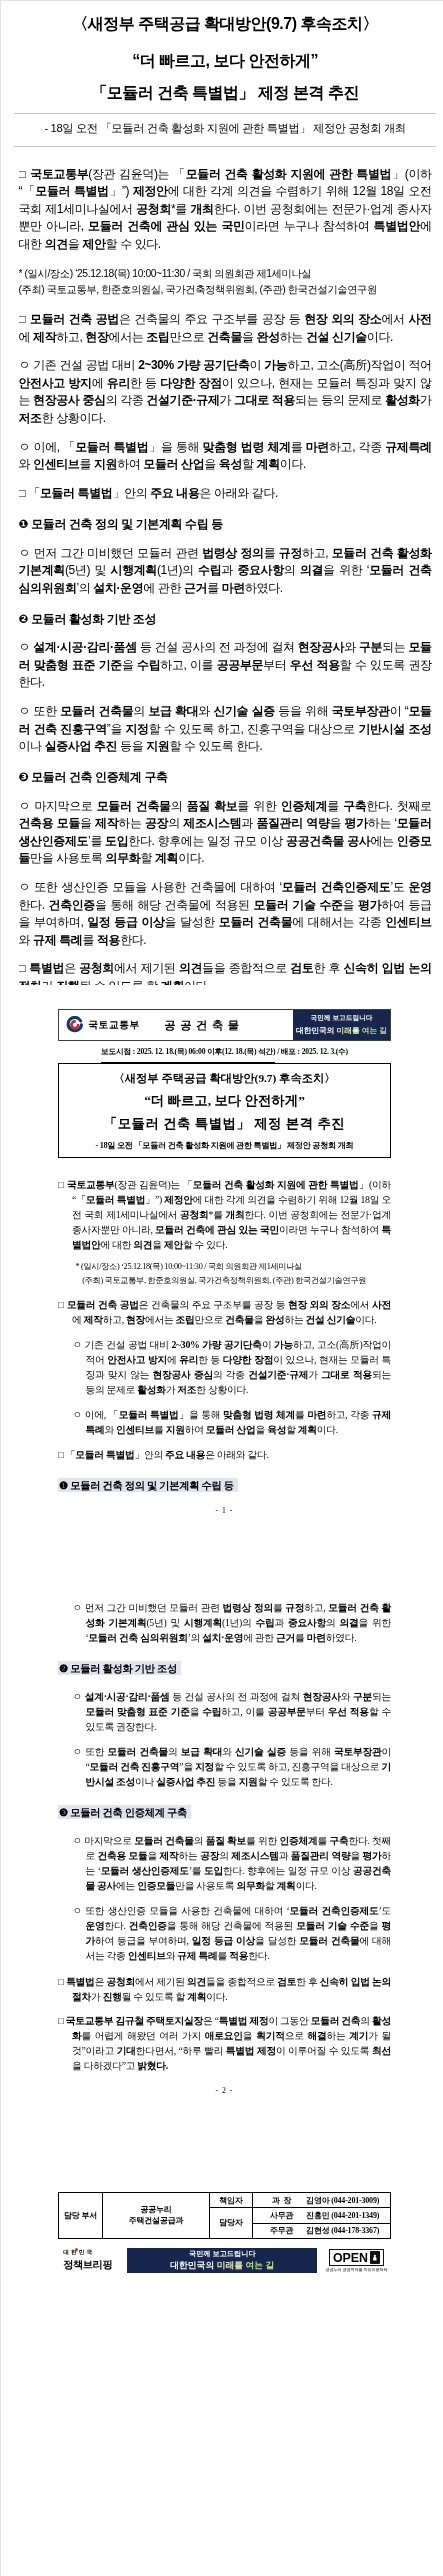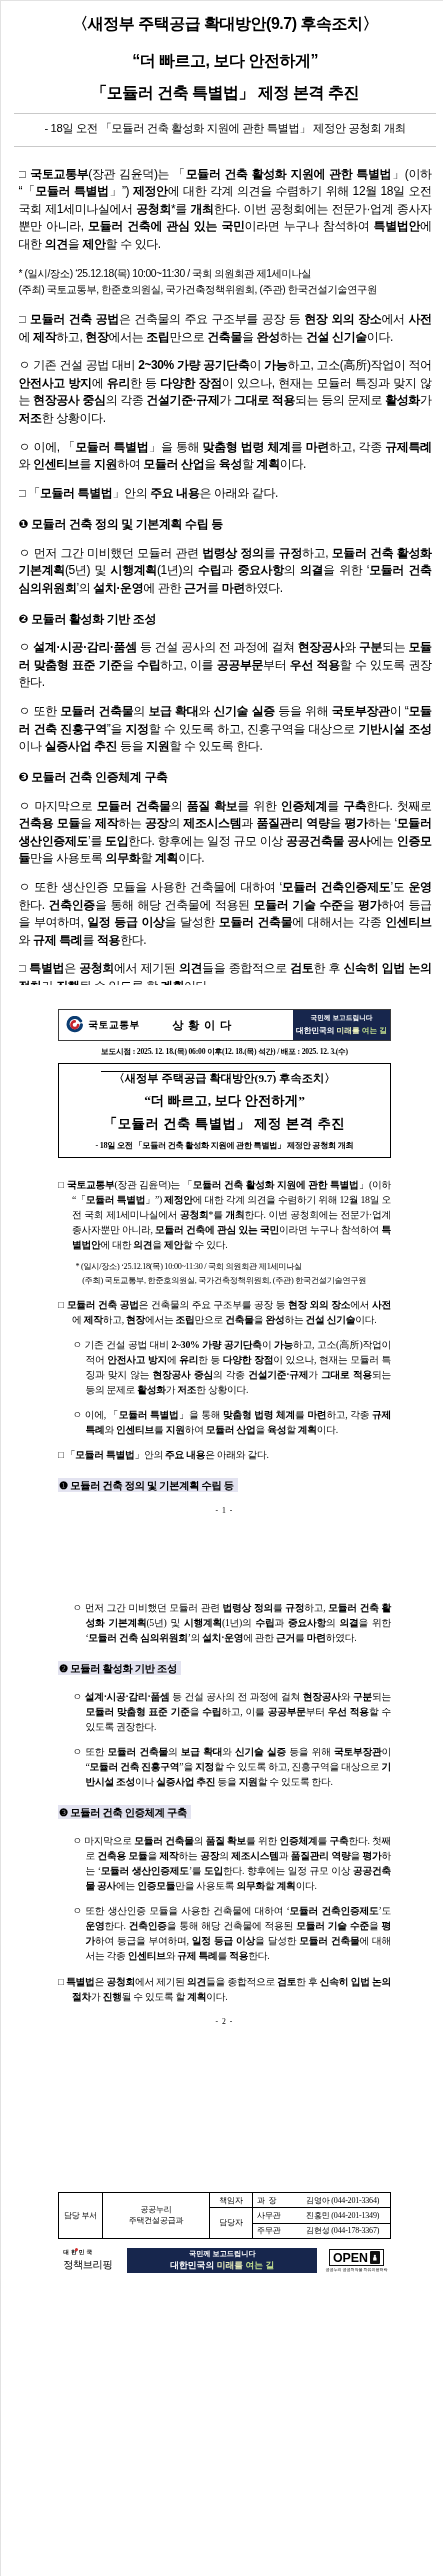--- a/index.html
+++ b/index.html
@@ -28,49 +28,49 @@
   .agency{font-family:"Liberation Sans",sans-serif;font-weight:700;font-size:9.8px;letter-spacing:0.5px;}
   .press{position:absolute;left:62px;right:103px;text-align:center;font-weight:700;font-size:11.3px;
          letter-spacing:4.6px;font-family:"Liberation Sans",sans-serif;}
   .badge{position:absolute;right:0;top:0;bottom:0;width:97px;background:#17264d;color:#fff;
          display:flex;flex-direction:column;justify-content:center;align-items:center;gap:2.1px;
          font-family:"Liberation Sans",sans-serif;}
   .badge .b1{font-size:6.7px;font-weight:700;}
   .badge .b2{font-size:7.7px;font-weight:700;}
   .gA{color:#ffffff;} .gB{color:#e8edbb;} .gC{color:#bfdc8e;}
   .timing{margin-top:6.2px;text-align:center;font-size:7.7px;font-weight:700;letter-spacing:-0.2px;}
-  .timing .u{border-bottom:0.8px solid #000;padding-bottom:15px;}
+  .timing .u{border-bottom:0.8px solid #000;padding-bottom:6px;}
   .tbox{margin-top:5.7px;border:1px solid #000;text-align:center;padding:7.2px 3.1px 6.2px;}
   .tbox .k{font-size:11.3px;font-weight:700;}
   .tbox .l1{font-size:13.4px;font-weight:700;margin-top:6.2px;}
   .tbox .l2{font-size:13.4px;font-weight:700;margin-top:5.2px;letter-spacing:0.5px;}
   .tbox .s{font-size:8.2px;font-weight:700;margin-top:6.7px;letter-spacing:-0.3px;}
   .doc-body{margin-top:18.5px;font-size:9.8px;line-height:15px;text-align:justify;
             word-break:break-all;letter-spacing:-0.3px;}
   #doc2 .doc-body{margin-top:0;}
   .doc-body .para{margin-bottom:9.3px;}
   .doc-body .para.box{padding-left:14px;text-indent:-14px;}
   .doc-body .para.circle{margin-left:14.4px;padding-left:13px;text-indent:-13px;margin-bottom:10.3px;}
   .doc-body .para.note{margin-left:17.5px;font-size:8.2px;line-height:13.4px;padding-left:6.7px;
                        text-indent:-6.7px;margin-top:-1px;margin-bottom:10.3px;}
   .doc-body .para.head{font-weight:700;font-size:10.3px;margin:15.5px 0 13.4px;padding-left:0;text-indent:0;}
   .doc-body .para.head .txt{background:#e3e3f0;padding:1.5px 4.1px 1.5px 1px;}
   #summary .para.head .txt{background:transparent;padding:0;}
   .pnum{text-align:center;font-size:7.7px;margin-top:13.4px;letter-spacing:1px;}
   
   .ctable{width:100%;border-collapse:collapse;border:1.3px solid #000;font-size:8px;}
-  .ctable td{border:0.8px solid #000;text-align:center;padding:1.5px 2.1px;letter-spacing:-0.2px;line-height:11.3px;}
+  .ctable td{border:0.8px solid #000;text-align:center;padding:1.5px 2.1px;letter-spacing:-0.2px;line-height:11.3px;font-weight:bold;}
   .ctable td.dept{white-space:pre-line;}
   .ctable td.pc{text-align:left;padding-left:4.1px;}
-  .pt{display:inline-block;width:49px;white-space:pre;}
+  .pt{display:inline-block;width:49px;text-align:center;white-space:pre;}
   
   .flogos{margin-top:8.2px;display:flex;align-items:center;height:27px;}
   .briefing{width:61px;position:relative;padding-left:5.2px;font-family:"Liberation Sans",sans-serif;}
   .briefing .top{font-size:5.7px;letter-spacing:2.1px;font-weight:600;}
-  .briefing .bot{font-size:10.3px;font-weight:400;letter-spacing:-0.5px;margin-top:0.5px;}
+  .briefing .bot{font-size:10.3px;font-weight:700;letter-spacing:-0.5px;margin-top:0.5px;}
   .briefing .accent{position:absolute;top:-1.5px;left:16.5px;width:3.6px;height:3.6px;background:#d03030;
                     border-radius:50% 50% 50% 0;}
   .fbanner{width:190px;height:25px;background:#17264d;display:flex;flex-direction:column;align-items:center;
            justify-content:center;gap:1.5px;font-family:"Liberation Sans",sans-serif;margin-left:3.1px;}
   .fbanner .b1{color:#fff;font-size:7.2px;font-weight:700;}
   .fbanner .b2{font-size:8.8px;font-weight:800;}
   .openb{margin-left:8.2px;display:flex;flex-direction:column;align-items:center;
          font-family:"Liberation Sans",sans-serif;}
   .open-row{display:flex;align-items:center;gap:2.1px;border:1px solid #111;padding:0.5px 2.6px;background:#fff;}
   .open-text{font-size:12.4px;font-weight:800;letter-spacing:0;}
@@ -112,21 +112,21 @@
 
   <section class="doc" id="doc1">
     <div class="hbar">
       <div class="logo">
         <svg width="17.5" height="17.5" viewBox="0 0 34 34">
           <path d="M 28.5 9.5 A 13 13 0 1 0 30 17" fill="none" stroke="#0b3c71" stroke-width="6" stroke-linecap="round"></path>
           <path d="M 17 10.5 A 6.5 6.5 0 1 0 23.5 17.5" fill="none" stroke="#c8252c" stroke-width="5" stroke-linecap="round"></path>
         </svg>
         <span class="agency">국토교통부</span>
       </div>
-      <div class="press">상황이다</div>
+      <div class="press">공공건축물</div>
       <div class="badge">
         <span class="b1">국민께 보고드립니다</span>
         <span class="b2"><span class="gA">대한민국의</span><span class="gB"> 미래를</span><span class="gC"> 여는 길</span></span>
       </div>
     </div>
     <div class="timing">
       <span class="u">보도시점 : 2025. 12. 18.(목) 06:00 이후(12. 18.(목) 석간)</span><span> / 배포 : 2025. 12. 3.(수)</span>
     </div>
     <div class="tbox">
       <div class="k">〈새정부 주택공급 확대방안(9.7) 후속조치〉</div>
@@ -149,39 +149,40 @@
   <section class="doc" id="doc2">
     <div class="doc-body">
         <div class="para circle"><span class="txt">ㅇ 먼저 그간 미비했던 모듈러 관련 <b>법령상 정의</b>를 <b>규정</b>하고, <b>모듈러 건축 활성화 기본계획</b>(5년) 및 <b>시행계획</b>(1년)의 <b>수립</b>과 <b>중요사항</b>의 <b>의결</b>을 위한 ‘<b>모듈러 건축 심의위원회</b>’의 <b>설치·운영</b>에 관한 <b>근거</b>를 <b>마련</b>하였다.</span></div>
         <div class="para head"><span class="txt">❷ 모듈러 활성화 기반 조성</span></div>
         <div class="para circle"><span class="txt">ㅇ <b>설계·시공·감리·품셈</b> 등 건설 공사의 전 과정에 걸쳐 <b>현장공사</b>와 <b>구분</b>되는 <b>모듈러 맞춤형 표준 기준</b>을 <b>수립</b>하고, 이를 <b>공공부문</b>부터 <b>우선 적용</b>할 수 있도록 권장한다.</span></div>
         <div class="para circle"><span class="txt">ㅇ 또한 <b>모듈러 건축물</b>의 <b>보급 확대</b>와 <b>신기술 실증</b> 등을 위해 <b>국토부장관</b>이 “<b>모듈러 건축 진흥구역</b>”을 <b>지정</b>할 수 있도록 하고, 진흥구역을 대상으로 <b>기반시설 조성</b>이나 <b>실증사업 추진</b> 등을 <b>지원</b>할 수 있도록 한다.</span></div>
         <div class="para head"><span class="txt">❸ 모듈러 건축 인증체계 구축</span></div>
         <div class="para circle"><span class="txt">ㅇ 마지막으로 <b>모듈러 건축물</b>의 <b>품질 확보</b>를 위한 <b>인증체계</b>를 <b>구축</b>한다. 첫째로 <b>건축용 모듈</b>을 <b>제작</b>하는 <b>공장</b>의 <b>제조시스템</b>과 <b>품질관리 역량</b>을 <b>평가</b>하는 ‘<b>모듈러 생산인증제도</b>’를 <b>도입</b>한다. 향후에는 일정 규모 이상 <b>공공건축물 공사</b>에는 <b>인증모듈</b>만을 사용토록 <b>의무화</b>할 <b>계획</b>이다.</span></div>
         <div class="para circle"><span class="txt">ㅇ 또한 생산인증 모듈을 사용한 건축물에 대하여 ‘<b>모듈러 건축인증제도</b>’도 <b>운영</b>한다. <b>건축인증</b>을 통해 해당 건축물에 적용된 <b>모듈러 기술 수준</b>을 <b>평가</b>하여 등급을 부여하며, <b>일정 등급 이상</b>을 달성한 <b>모듈러 건축물</b>에 대해서는 각종 <b>인센티브</b>와 <b>규제 특례</b>를 <b>적용</b>한다.</span></div>
         <div class="para box"><span class="txt">□ <b>특별법</b>은 <b>공청회</b>에서 제기된 <b>의견</b>들을 종합적으로 <b>검토</b>한 후 <b>신속히 입법 논의 절차</b>가 <b>진행</b>될 수 있도록 할 <b>계획</b>이다.</span></div>
+        <div class="para box"><span class="txt">□ <b>국토교통부 김규철 주택토지실장</b>은 “<b>특별법 제정</b>이 그동안 <b>모듈러 건축</b>의 <b>활성화</b>를 어렵게 해왔던 여러 가지 <b>애로요인</b>을 <b>획기적</b>으로 <b>해결</b>하는 <b>계기</b>가 될 것”이라고 <b>기대</b>한다면서, “하루 빨리 <b>특별법 제정</b>이 이루어질 수 있도록 <b>최선</b>을 다하겠다”고 <b>밝혔다.</b></span></div>
       </div>
     <div class="pnum">- 2 -</div>
   </section>
 
   <section class="doc" id="doc3">
     <table class="ctable">
       <colgroup>
           <col style="width:44px">
           <col style="width:107px">
           <col style="width:43px">
           <col>
         </colgroup>
       <tbody>
           <tr>
         <td rowspan="3">담당 부서</td>
         <td rowspan="3" class="dept">공공누리
 주택건설공급과</td>
         <td>책임자</td>
-        <td class="pc"><span class="pt">과  장</span><span>김영아 (044-201-3364)</span></td>
+        <td class="pc"><span class="pt">과  장</span><span>김영아 (044-201-3009)</span></td>
       </tr>
       <tr>
         <td rowspan="2">담당자</td>
         <td class="pc"><span class="pt">사무관</span><span>진홍민 (044-201-1349)</span></td>
       </tr>
       <tr>
         <td class="pc"><span class="pt">주무관</span><span>김현성 (044-178-3367)</span></td>
       </tr>
     </tbody>
       </table>

